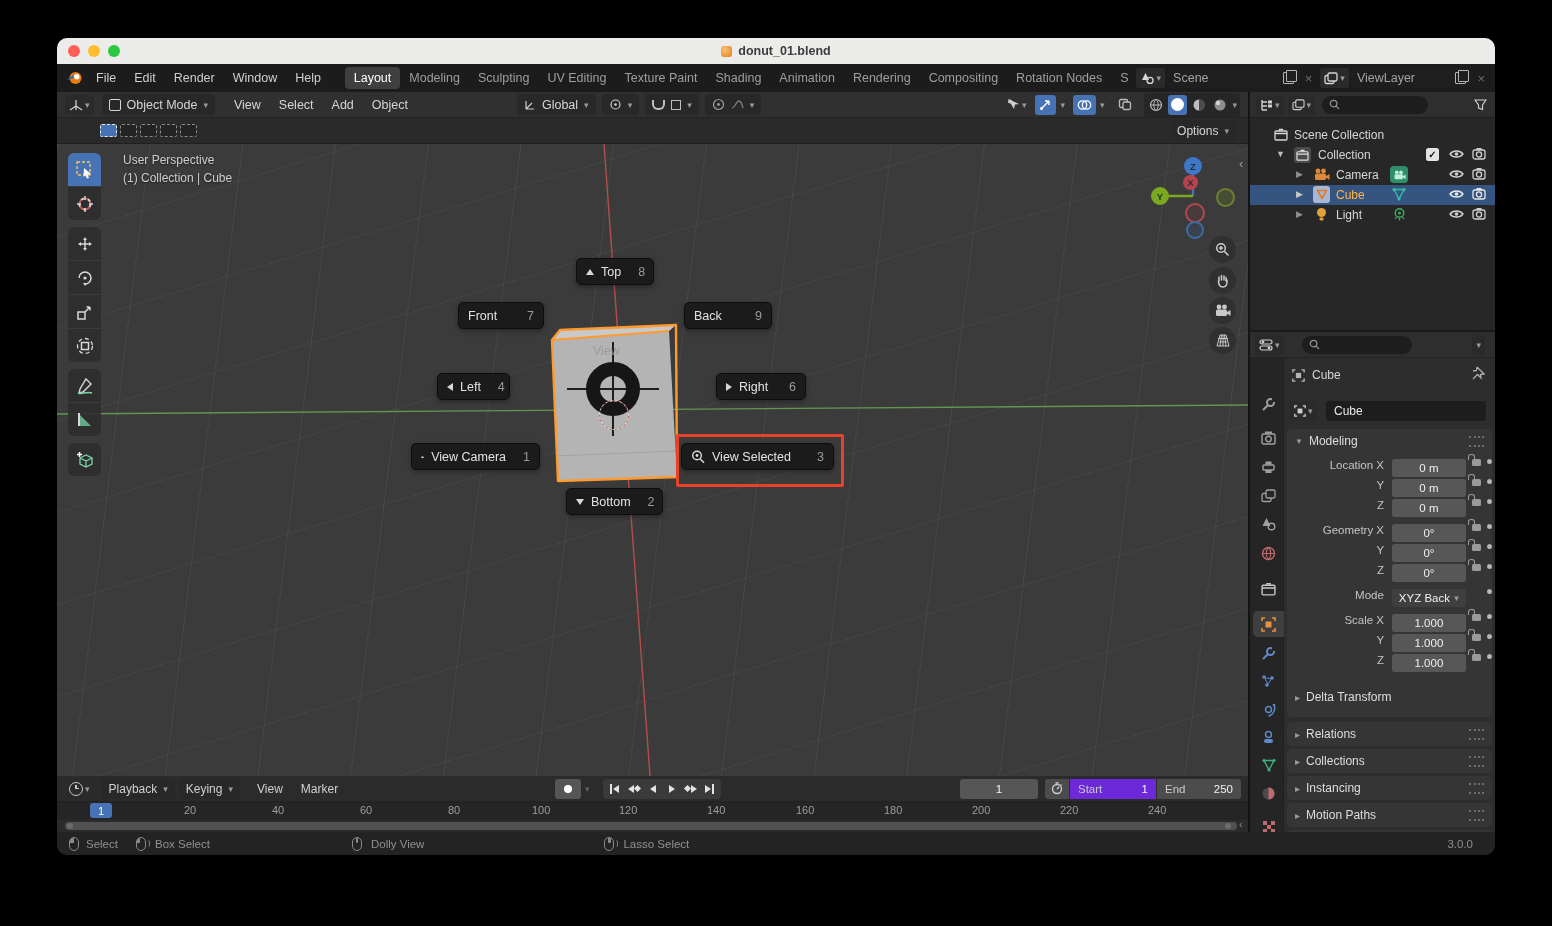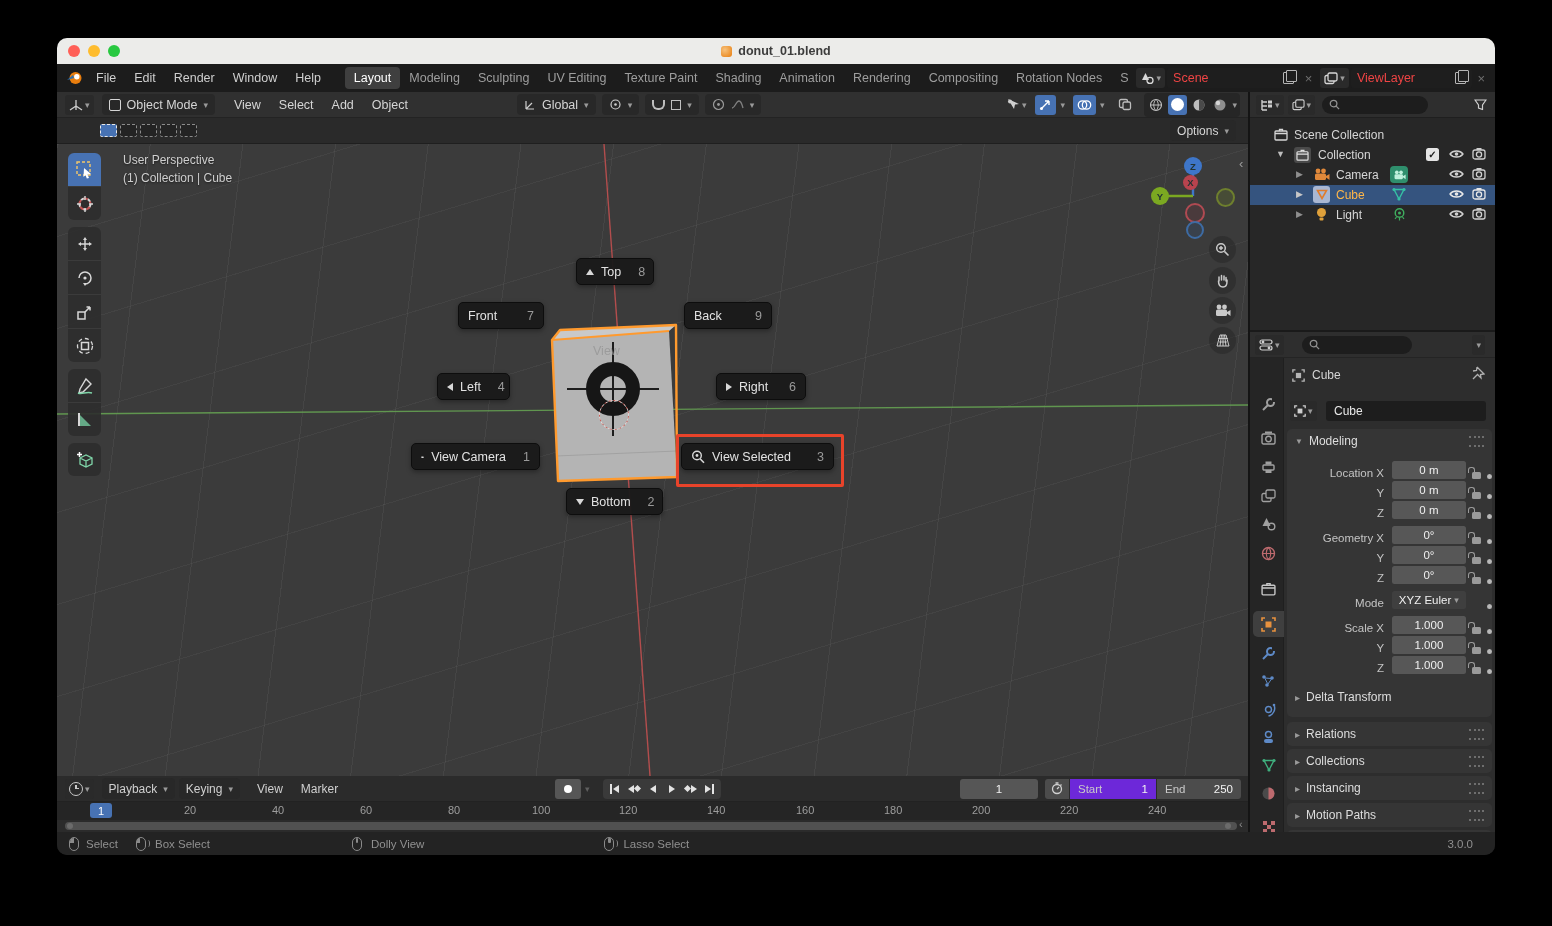--- a/index.html
+++ b/index.html
@@ -10,21 +10,21 @@
   .titlebar{position:absolute;left:0;top:0;width:100%;height:26px;background:#ececea;display:flex;align-items:center;justify-content:center;}
   .traffic{position:absolute;left:11px;top:7px;display:flex;gap:8px;}
   .tl-dot{width:12px;height:12px;border-radius:50%;}
   .title-txt{font-size:12.5px;color:#3c3c3c;font-weight:bold;display:flex;align-items:center;gap:6px;}
   .file-ico{width:11px;height:11px;border-radius:3px;background:radial-gradient(circle at 35% 35%,#f7c27d,#e87d0d);display:inline-block;}
   
   .topbar{position:absolute;left:0;top:26px;width:100%;height:28px;background:#1c1c1c;display:flex;align-items:center;font-size:12.5px;color:#cfcfcf;}
   .menu-item{padding:3px 9px;border-radius:3px;}
   .ws{padding:4px 9px;border-radius:4px;color:#9e9e9e;white-space:nowrap;}
   .ws.active{background:#3f3f3f;color:#fff;}
-  .idfield{background:#1e1e1e;height:20px;border-radius:3px;display:flex;align-items:center;padding:0 6px;gap:6px;color:#ef4444;}
+  .idfield{background:#1e1e1e;height:20px;border-radius:3px;display:flex;align-items:center;padding:0 6px;gap:6px;color:#a3a3a3;}
   .icobtn{background:#2a2a2a;height:20px;border-radius:3px;display:flex;align-items:center;padding:0 4px;gap:2px;color:#cfcfcf;}
   .chev{font-size:9px;color:#9a9a9a;}
   .pages{width:9px;height:10px;border:1px solid #b5b5b5;border-radius:1px;position:relative;display:inline-block;}
   .pages:before{content:"";position:absolute;left:2px;top:-3px;width:9px;height:10px;border:1px solid #b5b5b5;border-radius:1px;background:#1e1e1e;}
   .xchar{color:#6f6f6f;font-size:13px;line-height:1;}
   
   .main{position:absolute;left:0;top:54px;width:1438px;height:740px;background:#141414;}
   .leftcol{position:absolute;left:0;top:0;width:1191px;height:740px;}
   .vph{position:absolute;left:0;top:0;width:100%;height:26px;background:#303030;display:flex;align-items:center;font-size:12.5px;color:#d5d5d5;border-bottom:1px solid #232323;box-sizing:border-box;}
   .toolrow{position:absolute;left:0;top:26px;width:100%;height:26px;background:#2a2a2a;display:flex;align-items:center;border-bottom:1px solid #1f1f1f;box-sizing:border-box;}
@@ -61,21 +61,21 @@
   .orow{position:absolute;left:0;height:20px;width:100%;font-size:12px;color:#d6d6d6;padding-left:18px;}
   .orow .lab{position:absolute;top:3px;}
   .props{position:absolute;left:0;top:240px;width:245px;height:500px;background:#2d2d2d;overflow:hidden;}
   .ptabs{position:absolute;left:0;top:0;width:34px;height:500px;background:#252525;border-right:1px solid #1f1f1f;box-sizing:border-box;}
   .ptab{position:absolute;left:3px;width:31px;height:26px;display:flex;align-items:center;justify-content:center;}
   .ptab.active{background:#3f3f3f;border-radius:5px 0 0 5px;width:31px;}
   .pcontent{position:absolute;left:34px;top:0;width:211px;height:500px;font-size:11.5px;color:#c8c8c8;}
   .panel{position:absolute;left:3px;width:205px;background:#353535;border-radius:5px;}
   .phead{height:24px;display:flex;align-items:center;padding:0 8px;gap:6px;color:#dedede;font-size:12px;box-sizing:border-box;}
   .grip{display:inline-block;width:15px;height:7px;border-top:2px dotted #6e6e6e;border-bottom:2px dotted #6e6e6e;margin-left:auto;}
-  .prow{position:absolute;left:0;width:100%;height:20px;display:flex;align-items:flex-end;}
+  .prow{position:absolute;left:0;width:100%;height:20px;display:flex;align-items:flex-start;}
   .plab{width:100px;text-align:right;padding-right:8px;color:#c4c4c4;}
   .pfield{width:76px;height:18px;background:#575757;border-radius:2.5px;color:#f0f0f0;display:flex;align-items:center;justify-content:center;font-size:11.5px;}
   .lockwrap{width:22px;display:flex;justify-content:center;}
   .lock{width:9px;height:7px;background:#9a9a9a;border-radius:1.5px;position:relative;display:inline-block;}
   .lock:before{content:"";position:absolute;left:-4px;top:-5px;width:5px;height:5px;border:1.5px solid #9a9a9a;border-bottom:none;border-radius:3px 3px 0 0;}
   .adot{width:5px;height:5px;border-radius:50%;background:#b8b8b8;}
   
   .timeline{position:absolute;left:0;top:684px;width:1191px;height:56px;background:#2b2b2b;}
   .tl-head{position:absolute;left:0;top:0;width:100%;height:26px;display:flex;align-items:center;font-size:12px;color:#d0d0d0;border-bottom:1px solid #222;box-sizing:border-box;}
   .ruler{position:absolute;left:0;top:26px;width:100%;height:18px;background:#252525;color:#9d9d9d;font-size:11px;}
@@ -926,21 +926,21 @@
               <span class="plab">Z</span>
               <span class="pfield">0°</span>
               <span class="lockwrap">
                   <span class="lock"></span>
                 </span>
               <span class="adot"></span>
             </div>
             <div class="prow" style="top:160px">
               <span class="plab">Mode</span>
               <span class="pfield" style="background:#3f3f3f;justify-content:space-between;padding:0 7px;box-sizing:border-box;width:76px">
-                <span>XYZ Euler</span>
+                <span>XYZ Back</span>
                 <span class="chev">▾</span>
               </span>
               <span class="lockwrap"></span>
               <span class="adot"></span>
             </div>
             <div class="prow" style="top:185px">
               <span class="plab">Scale X</span>
               <span class="pfield">1.000</span>
               <span class="lockwrap">
                   <span class="lock"></span>

